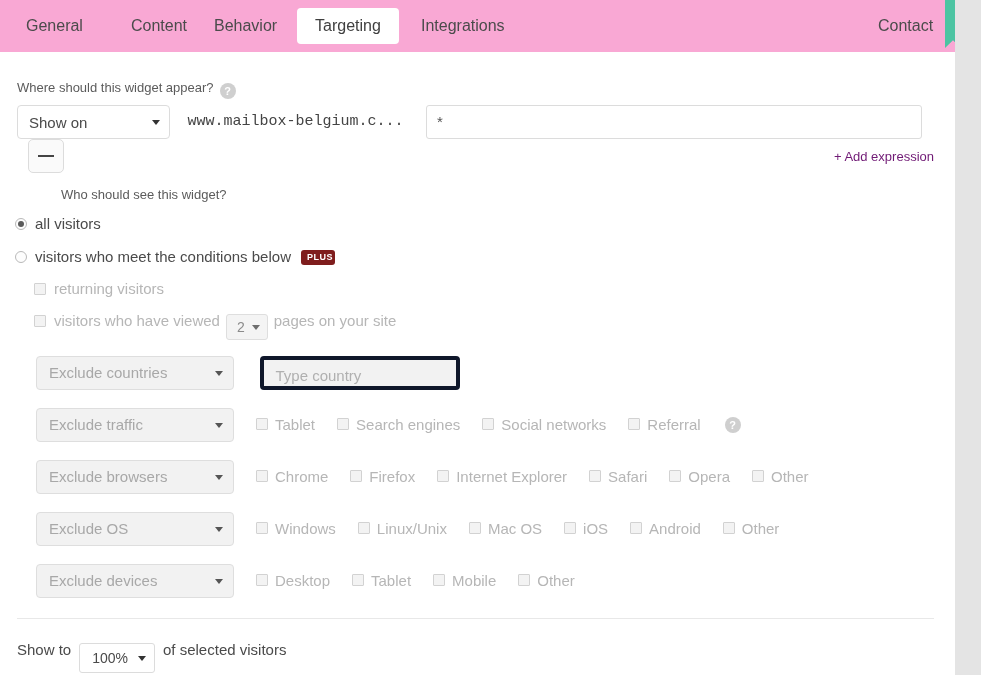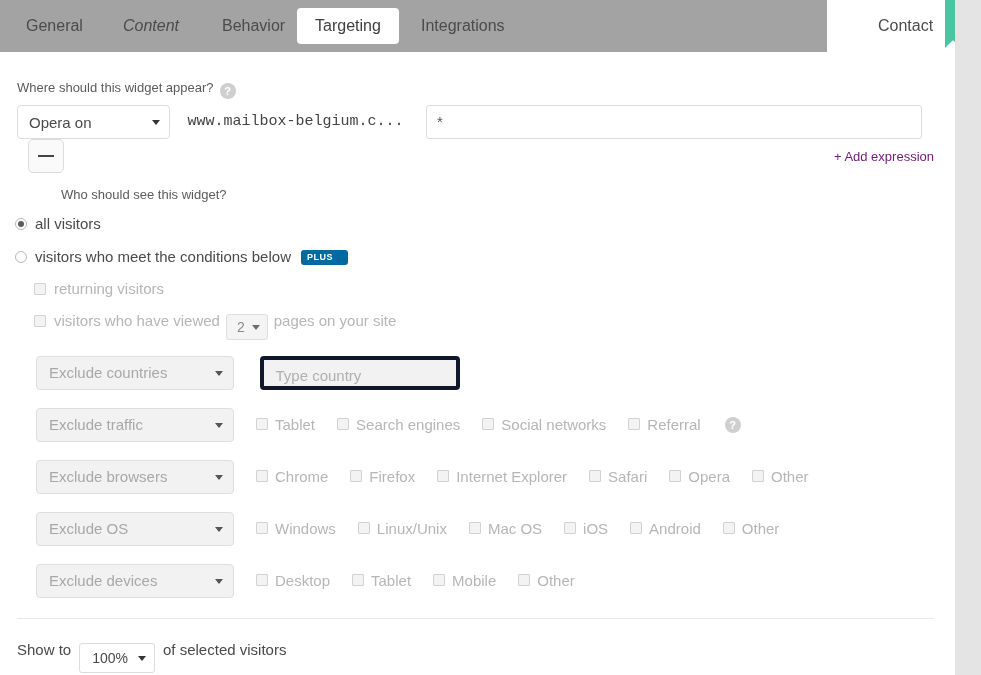--- a/index.html
+++ b/index.html
@@ -23,23 +23,23 @@
     width: 26px;
     height: 675px;
     background: #e4e4e4;
   }
 
   
   #tabbar {
     position: absolute;
     top: 0;
     left: 0;
-    width: 827px;
+    width: 955px;
     height: 52px;
-    background: #a3a3a3;
+    background: #f9a8d4;
     box-sizing: border-box;
   }
   .tab {
     position: absolute;
     top: 8px;
     height: 36px;
     line-height: 36px;
     padding: 0 18px;
     font-size: 16px;
     color: #4b4b4b;
@@ -47,22 +47,22 @@
     box-sizing: border-box;
     white-space: nowrap;
     cursor: pointer;
     font-family: "Liberation Sans", sans-serif;
   }
   .tab.active {
     background: #ffffff;
     color: #3f3f3f;
   }
   #tab-general    { left: 8px; }
-  #tab-content    { left: 105px; font-style: italic; }
-  #tab-behavior   { left: 204px; text-align: right; }
+  #tab-content    { left: 113px; }
+  #tab-behavior   { left: 196px; text-align: right; }
   #tab-targeting  { left: 297px; }
   #tab-integrations { left: 403px; }
   #tab-contact    { left: 860px; }
 
   
   #ribbon {
     position: absolute;
     top: 0;
     left: 945px;
     width: 16px;
@@ -231,26 +231,26 @@
     position: absolute;
     left: 2px; top: 2px;
     width: 6px; height: 6px;
     border-radius: 50%;
     background: #5b5b5b;
   }
   .radio-label { color: #4a4a4a; }
 
   .plus-badge {
     display: inline-block;
-    background: #0369a1;
+    background: #7f1d1d;
     color: #ffffff;
     font-size: 9px;
     font-weight: bold;
     letter-spacing: 0.5px;
-    padding: 2px 15px 3px 6px;
+    padding: 2px 2px 3px 6px;
     border-radius: 3px;
     margin-left: 10px;
     vertical-align: 2px;
   }
 
   
   .cond-row {
     position: absolute;
     left: 34px;
     font-size: 15px;
@@ -432,21 +432,21 @@
 <div id="ribbon"></div>
 
 <div id="content">
 
   <div class="label-q" id="q-where">
     <span>Where should this widget appear?</span><span class="help-icon">?</span>
   </div>
 
   <div id="url-row">
     <span class="select-box" id="select-showon">
-      <span>Opera on</span>
+      <span>Show on</span>
       <span class="caret"></span>
     </span>
     <span id="domain-text">www.mailbox-belgium.c...</span>
     <span id="expr-input">*</span>
     <span id="minus-btn"></span>
   </div>
 
   <div id="add-expression">+ Add expression</div>
 
   <div class="label-q" id="q-who">Who should see this widget?</div>

